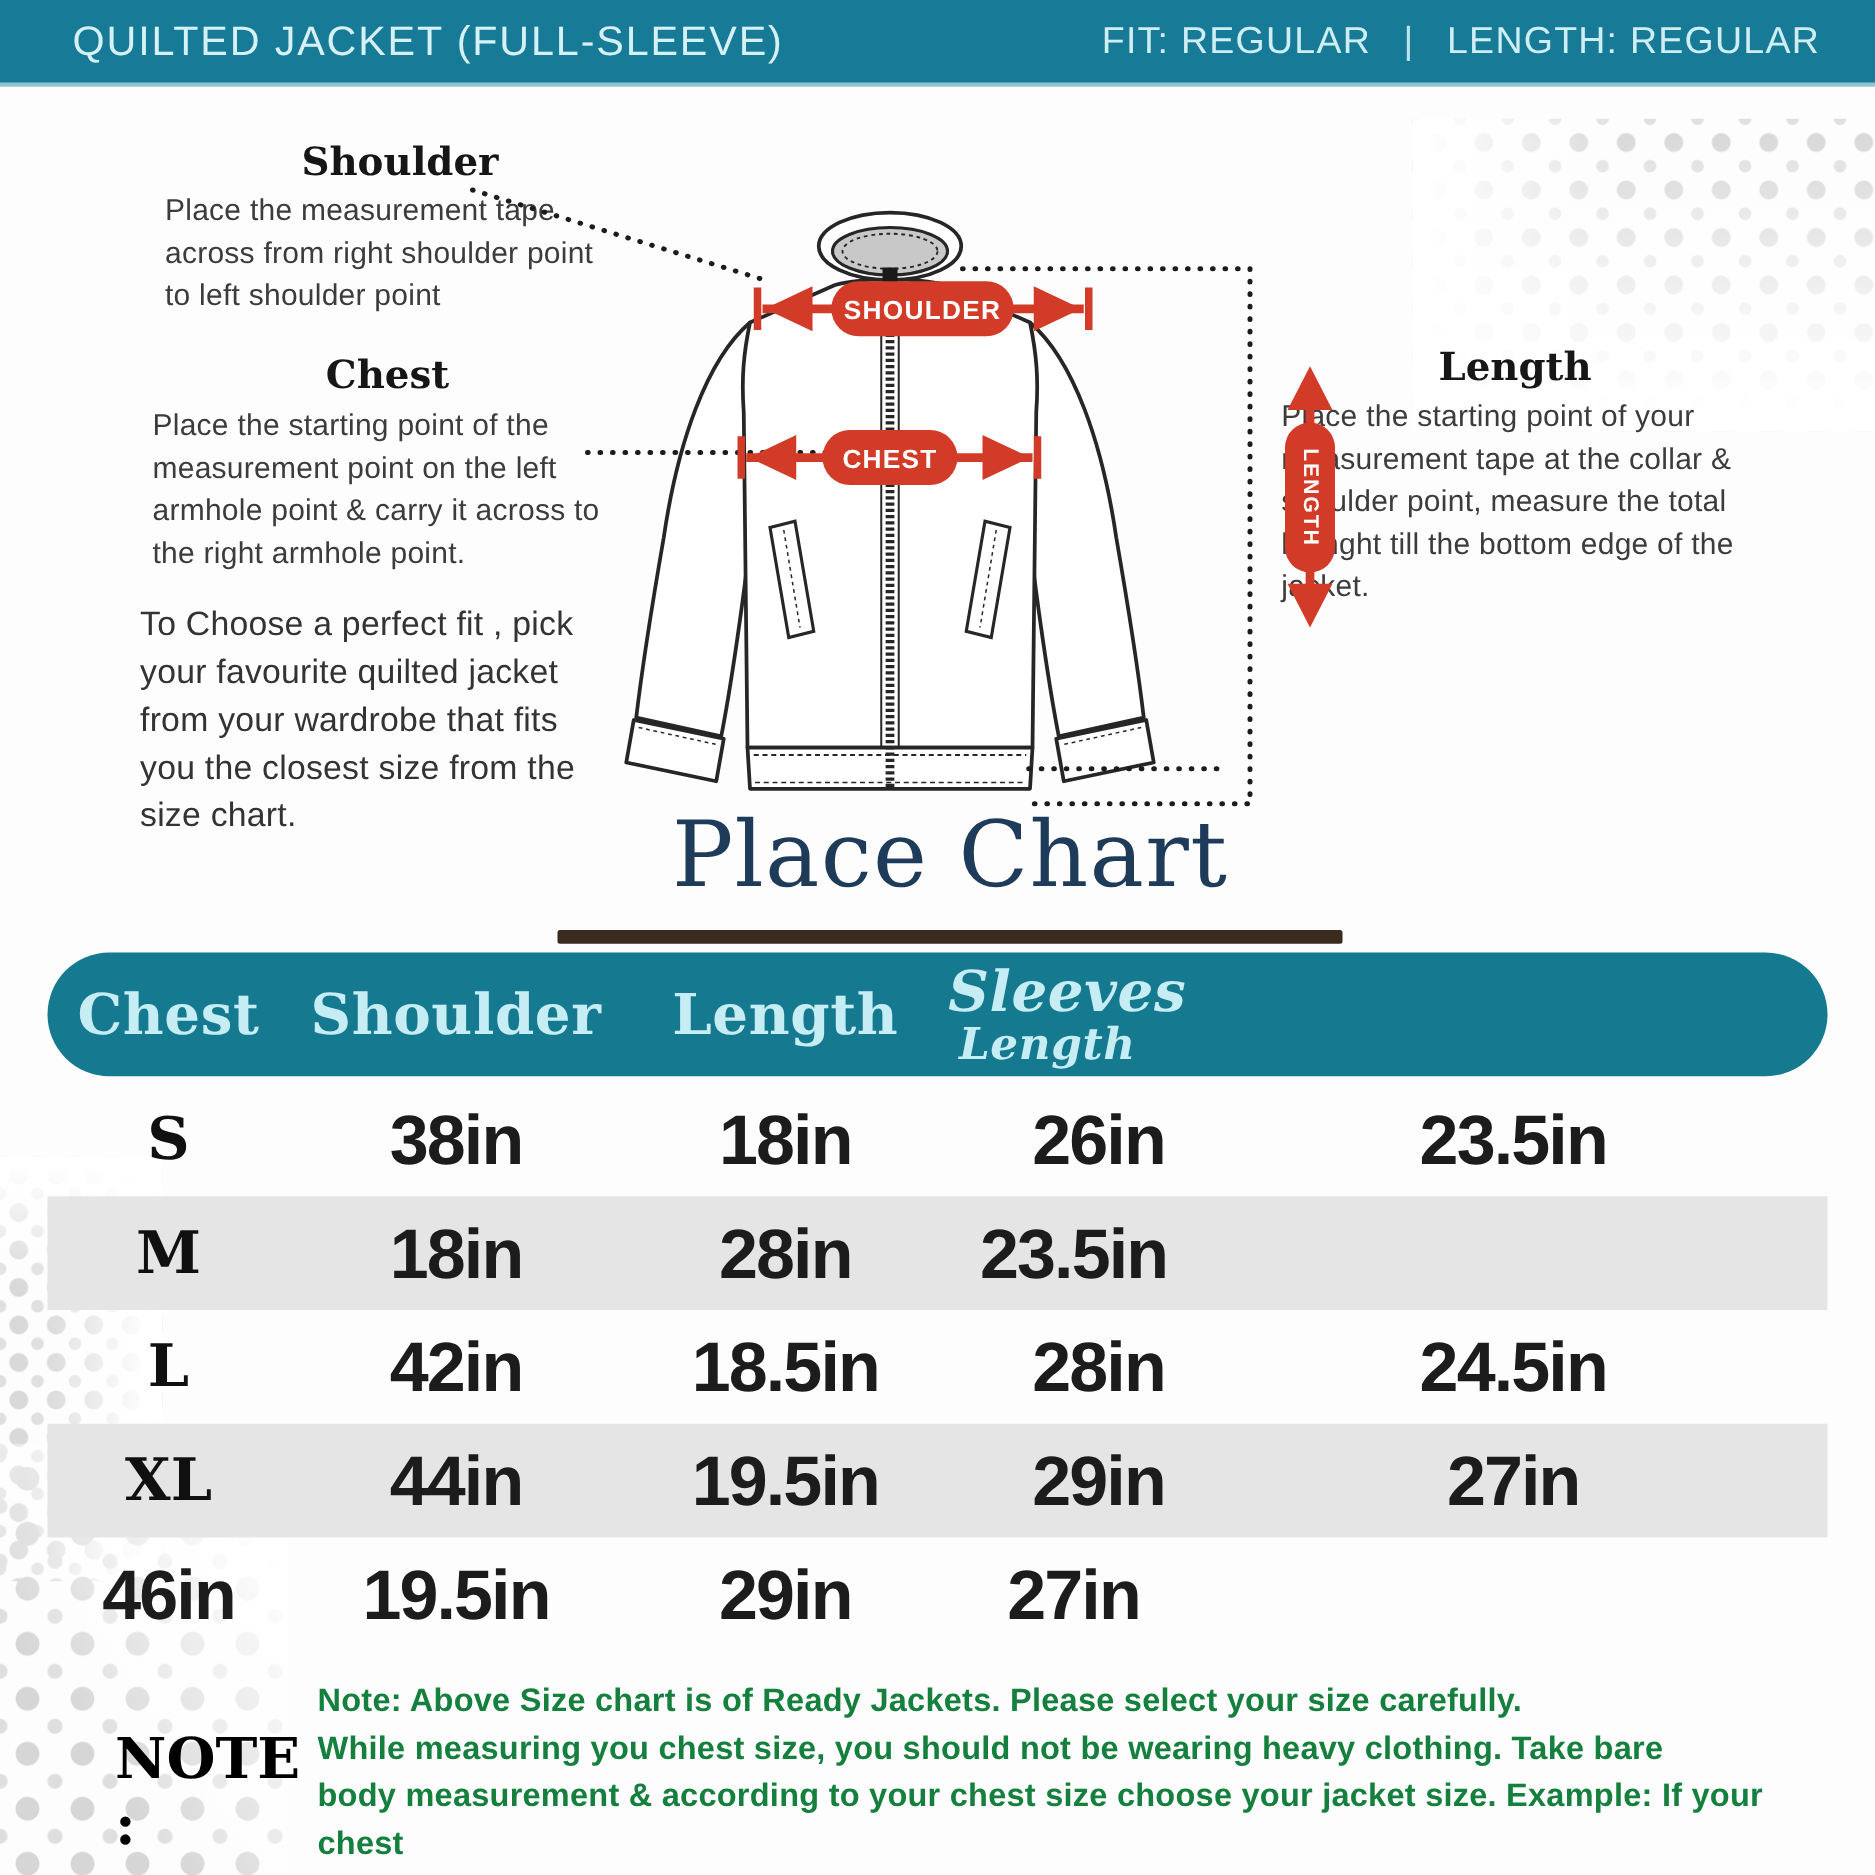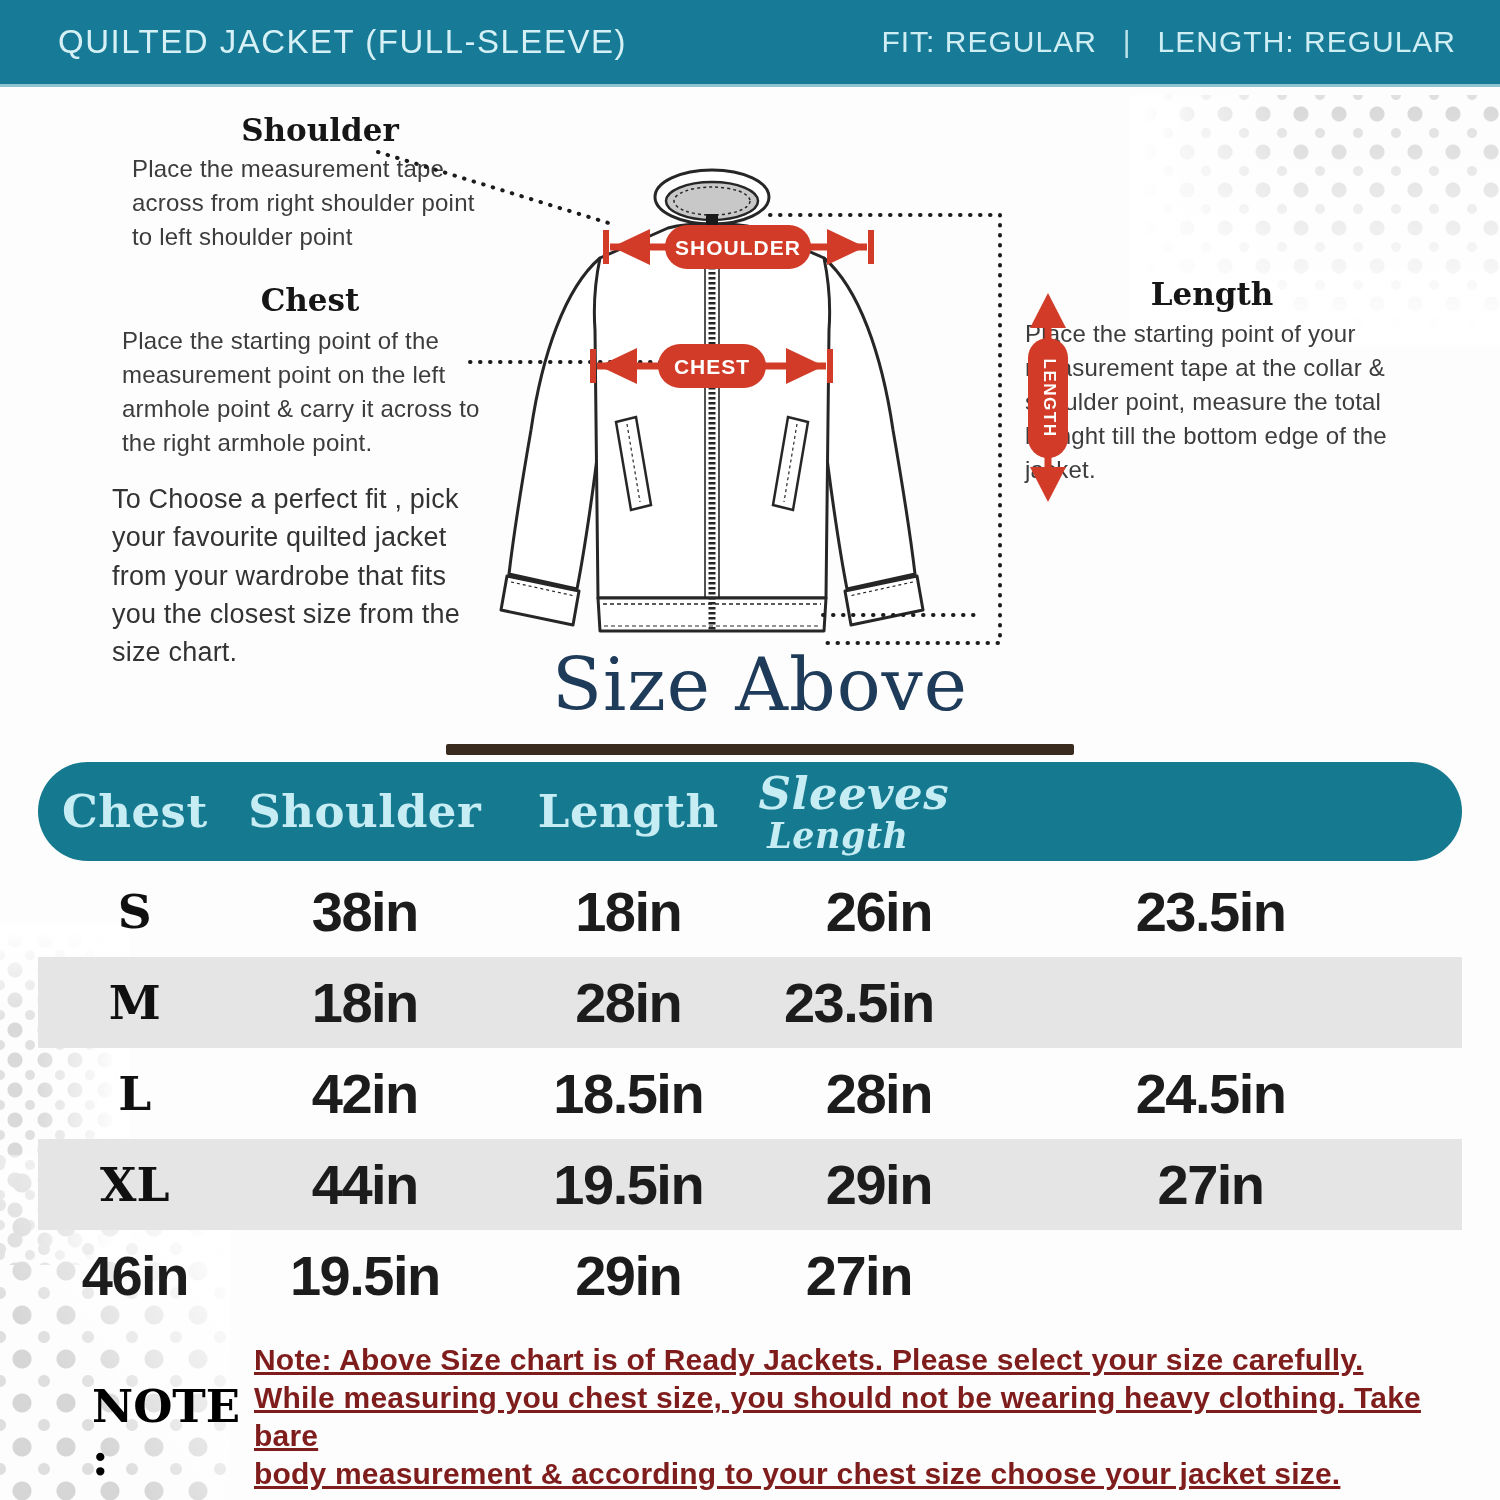--- a/index.html
+++ b/index.html
@@ -5,21 +5,21 @@
   * { margin:0; padding:0; box-sizing:border-box; }
   html,body { background:#fff; }
   .canvas {
     position:relative; width:1500px; height:1500px;
     background:#fdfdfd; overflow:hidden;
     font-family:"Liberation Sans", sans-serif; color:#2b2b2b;
   }
 
   
   .topbar {
-    position:absolute; left:0; top:0; width:1500px; height:87px;
+    position:absolute; left:0; top:0; width:1500px; height:69px;
     background:#177a96; z-index:6;
     display:flex; align-items:center; justify-content:space-between;
     padding:0 44px 0 58px;
     border-bottom:3px solid #8fc3cf;
   }
   .topbar .title { font-size:33px; letter-spacing:1.5px; color:#d6f1f5; }
   .topbar .meta { display:flex; align-items:center; gap:26px; font-size:30px; letter-spacing:1px; color:#cfeef3; }
   .topbar .sep { opacity:.9; }
 
   
@@ -117,21 +117,21 @@
   }
   .trow .val.sleeves { padding-right:40px; }
 
   
   .note-label {
     position:absolute; left:92px; top:1380px; width:160px; z-index:2;
     font-family:"DejaVu Serif", serif; font-weight:bold; font-size:45px; color:#000000;
   }
   .note-lines { position:absolute; left:254px; top:1341px; width:1190px; z-index:2; }
   .note-lines div {
-    font-size:30px; font-weight:bold; color:#7f1d1d; line-height:38px; letter-spacing:.2px;text-decoration:underline;
+    font-size:26px; font-weight:bold; color:#15803d; line-height:38px; letter-spacing:.2px;
   }
 </style>
 </head>
 <body>
 
 <div class="canvas">
 
   <div class="dots dots-tr"></div>
   <div class="dots dots-left"></div>
   <div class="dots dots-bl"></div>
@@ -219,21 +219,21 @@
 
     <g fill="#d23b27">
       <line x1="678" y1="190" x2="678" y2="348" stroke="#d23b27" stroke-width="7"></line>
       <polygon points="678,163 660,198 696,198"></polygon>
       <polygon points="678,372 660,337 696,337"></polygon>
       <rect x="658" y="208" width="40" height="120" rx="20"></rect>
       <text x="678" y="268" text-anchor="middle" font-size="17" letter-spacing="1.5" transform="rotate(90 678 268)" dominant-baseline="middle">LENGTH</text>
     </g>
   </svg>
 
-  <div class="chart-title">Size Above</div>
+  <div class="chart-title">Place Chart</div>
   <div class="title-bar"></div>
 
   <div class="table">
     <div class="thead">
       <div class="cell">Chest</div>
       <div class="cell">Shoulder</div>
       <div class="cell">Length</div>
       <div class="cell sleeves">
         <span class="l1">Sleeves</span>
         <span class="l2">Length</span>

